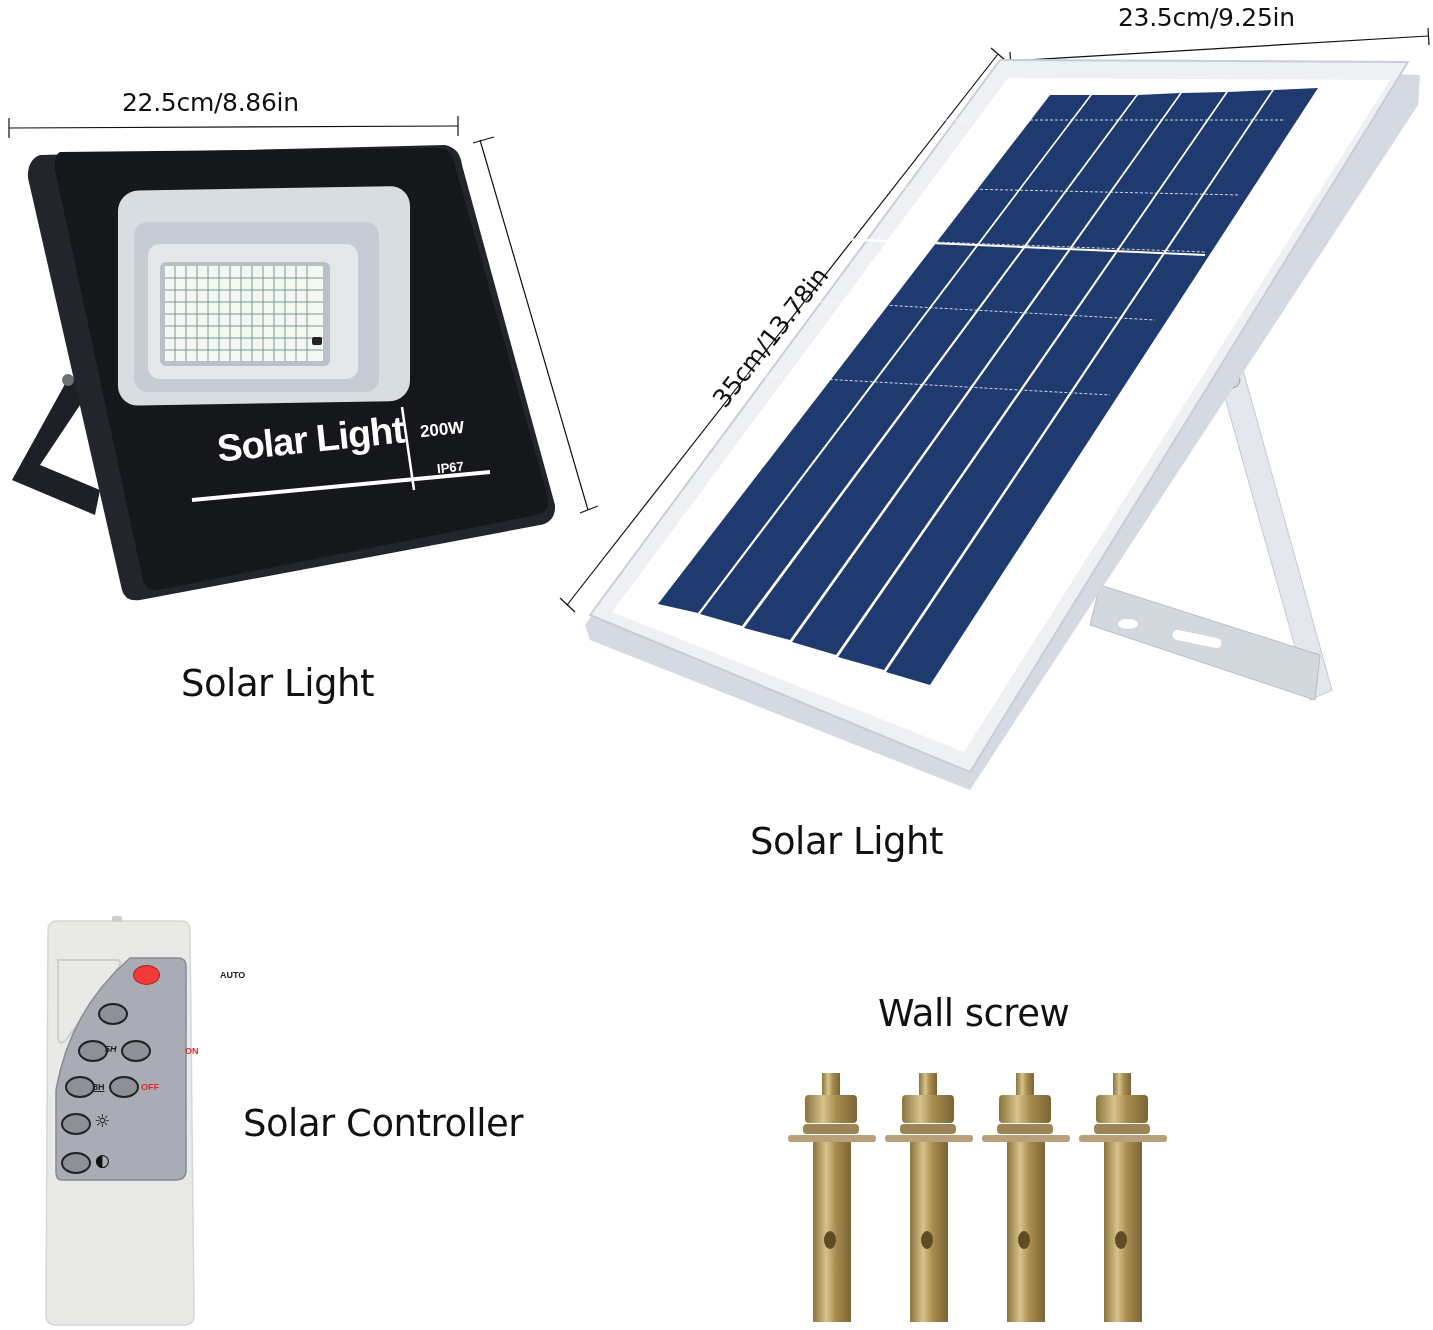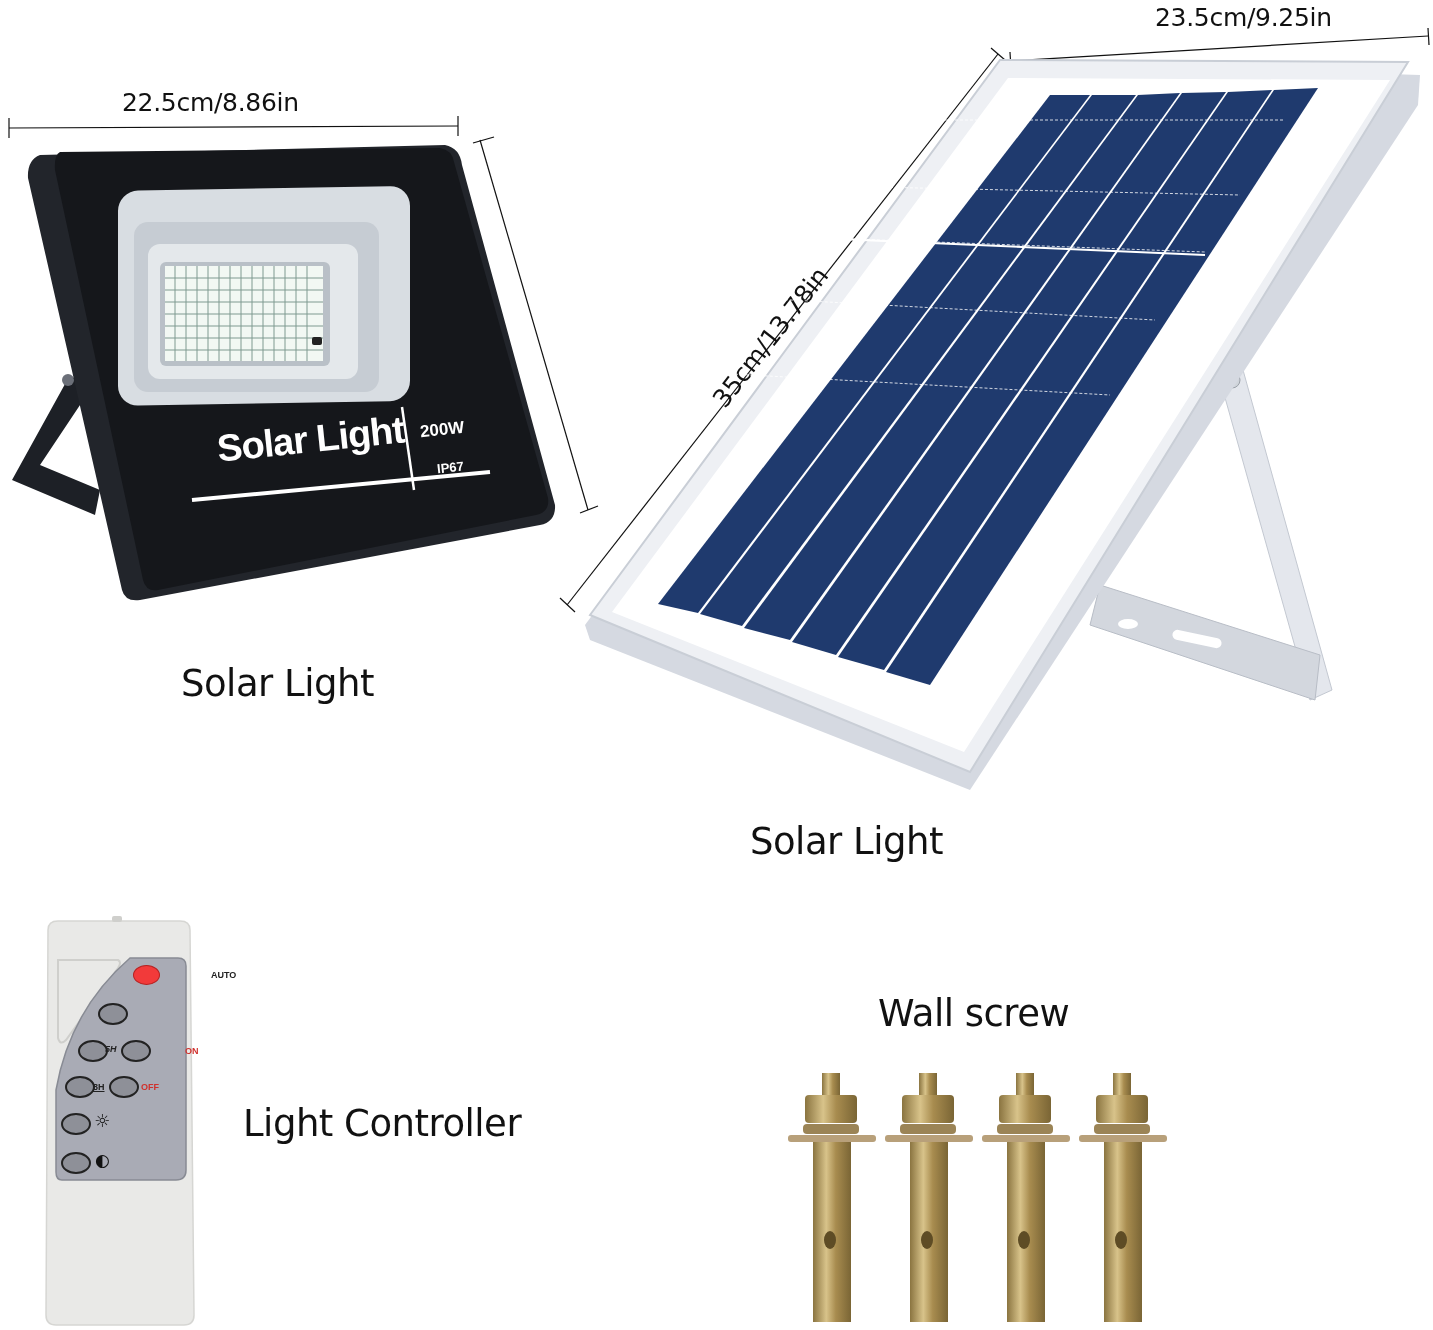--- a/index.html
+++ b/index.html
@@ -82,21 +82,21 @@
 
 <div>
   <svg style="left:0;top:0" width="1" height="1">
     <line x1="1010" y1="61" x2="1428" y2="36" stroke="#111" stroke-width="1.2"></line>
     <line x1="1010" y1="52" x2="1011" y2="70" stroke="#111" stroke-width="1.2"></line>
     <line x1="1428" y1="28" x2="1429" y2="45" stroke="#111" stroke-width="1.2"></line>
     <line x1="567" y1="605" x2="998" y2="54" stroke="#111" stroke-width="1.2"></line>
     <line x1="560" y1="598" x2="575" y2="612" stroke="#111" stroke-width="1.2"></line>
     <line x1="991" y1="48" x2="1005" y2="60" stroke="#111" stroke-width="1.2"></line>
   </svg>
-  <div class="dim-label" style="left:1155px;top:3px;">23.5cm/9.25in</div>
+  <div class="dim-label" style="left:1118px;top:3px;">23.5cm/9.25in</div>
   <div class="dim-label" style="left:707px;top:395px;transform:rotate(-52deg);transform-origin:left top;">35cm/13.78in</div>
 
   <svg style="left:0;top:0" width="1" height="1">
 
     <polygon points="1215,362 1238,352 1332,690 1310,700" fill="#e4e7ed" stroke="#c3c8d1" stroke-width="1"></polygon>
     <polygon points="1100,585 1320,655 1315,700 1090,625" fill="#d3d7de" stroke="#b8bdc6" stroke-width="1"></polygon>
     <ellipse cx="1128" cy="624" rx="10" ry="5" fill="#fff"></ellipse>
     <rect x="1172" y="634" width="50" height="10" rx="5" fill="#fff" transform="rotate(12 1197 639)"></rect>
     <circle cx="1232" cy="380" r="8" fill="#cfd4da" stroke="#9aa0a8"></circle>
 
@@ -130,42 +130,42 @@
   <svg style="left:0;top:0" width="1" height="1">
     <path d="M48,930 Q48,921 58,921 L180,921 Q190,921 190,930 L194,1315 Q194,1325 184,1325 L56,1325 Q46,1325 46,1315 Z" fill="#e9e9e7" stroke="#d6d6d3" stroke-width="1.5"></path>
     <rect x="112" y="916" width="10" height="6" rx="2" fill="#cfcfcc"></rect>
 
     <path d="M58,960 L118,960 Q122,962 118,968 L66,1040 Q60,1046 58,1038 Z" fill="none" stroke="#cfcfcc" stroke-width="2"></path>
 
     <path d="M130,958 L178,958 Q186,958 186,966 L186,1170 Q186,1180 176,1180 L62,1180 Q56,1180 56,1172 L56,1090 Q70,1010 130,958 Z" fill="#a9abb5" stroke="#888b94" stroke-width="1.5"></path>
   </svg>
 
   <div class="abs" style="left:133px;top:965px;width:25px;height:18px;border-radius:50%;background:#f23a3a;border:1px solid #b52222;"></div>
-  <div class="remote-btn-label" style="left:169px;top:970px;padding-left:42px;">AUTO</div>
+  <div class="remote-btn-label" style="left:178px;top:970px;padding-left:42px;">AUTO</div>
 
   <div class="abs" style="left:98px;top:1003px;width:26px;height:18px;border-radius:50%;background:#8e9098;border:2px solid #222;"></div>
   <div class="remote-btn-label" style="left:131px;top:1009px;margin-top:37px;">3H</div>
 
   <div class="abs" style="left:78px;top:1040px;width:26px;height:18px;border-radius:50%;background:#8e9098;border:2px solid #222;"></div>
   <div class="remote-btn-label" style="left:105px;top:1044px;font-style:italic;">5H</div>
   <div class="abs" style="left:121px;top:1040px;width:26px;height:18px;border-radius:50%;background:#8e9098;border:2px solid #222;"></div>
   <div class="remote-btn-label red" style="left:153px;top:1046px;margin-left:32px;">ON</div>
 
   <div class="abs" style="left:65px;top:1076px;width:26px;height:18px;border-radius:50%;background:#8e9098;border:2px solid #222;"></div>
   <div class="remote-btn-label" style="left:93px;top:1082px;text-decoration:underline;">8H</div>
   <div class="abs" style="left:109px;top:1076px;width:26px;height:18px;border-radius:50%;background:#8e9098;border:2px solid #222;"></div>
   <div class="remote-btn-label red" style="left:141px;top:1082px;">OFF</div>
 
   <div class="abs" style="left:61px;top:1113px;width:26px;height:18px;border-radius:50%;background:#8e9098;border:2px solid #222;"></div>
   <div class="abs" style="left:94px;top:1110px;font-size:18px;color:#111;">☼</div>
 
   <div class="abs" style="left:61px;top:1152px;width:26px;height:18px;border-radius:50%;background:#8e9098;border:2px solid #222;"></div>
   <div class="abs" style="left:95px;top:1150px;font-size:17px;color:#111;">◐</div>
 
-  <div class="caption" style="left:243px;top:1102px;">Light Controller</div>
+  <div class="caption" style="left:243px;top:1102px;">Solar Controller</div>
 </div>
 
 <div>
   <div class="caption" style="left:878px;top:992px;text-align:right;">Wall screw</div>
   <svg style="left:0;top:0" width="1" height="1">
     <defs>
       <linearGradient id="metal" x1="0" x2="1" y1="0" y2="0">
         <stop offset="0" stop-color="#8a7440"></stop>
         <stop offset="0.35" stop-color="#d8c38a"></stop>
         <stop offset="0.6" stop-color="#a88c4f"></stop>

